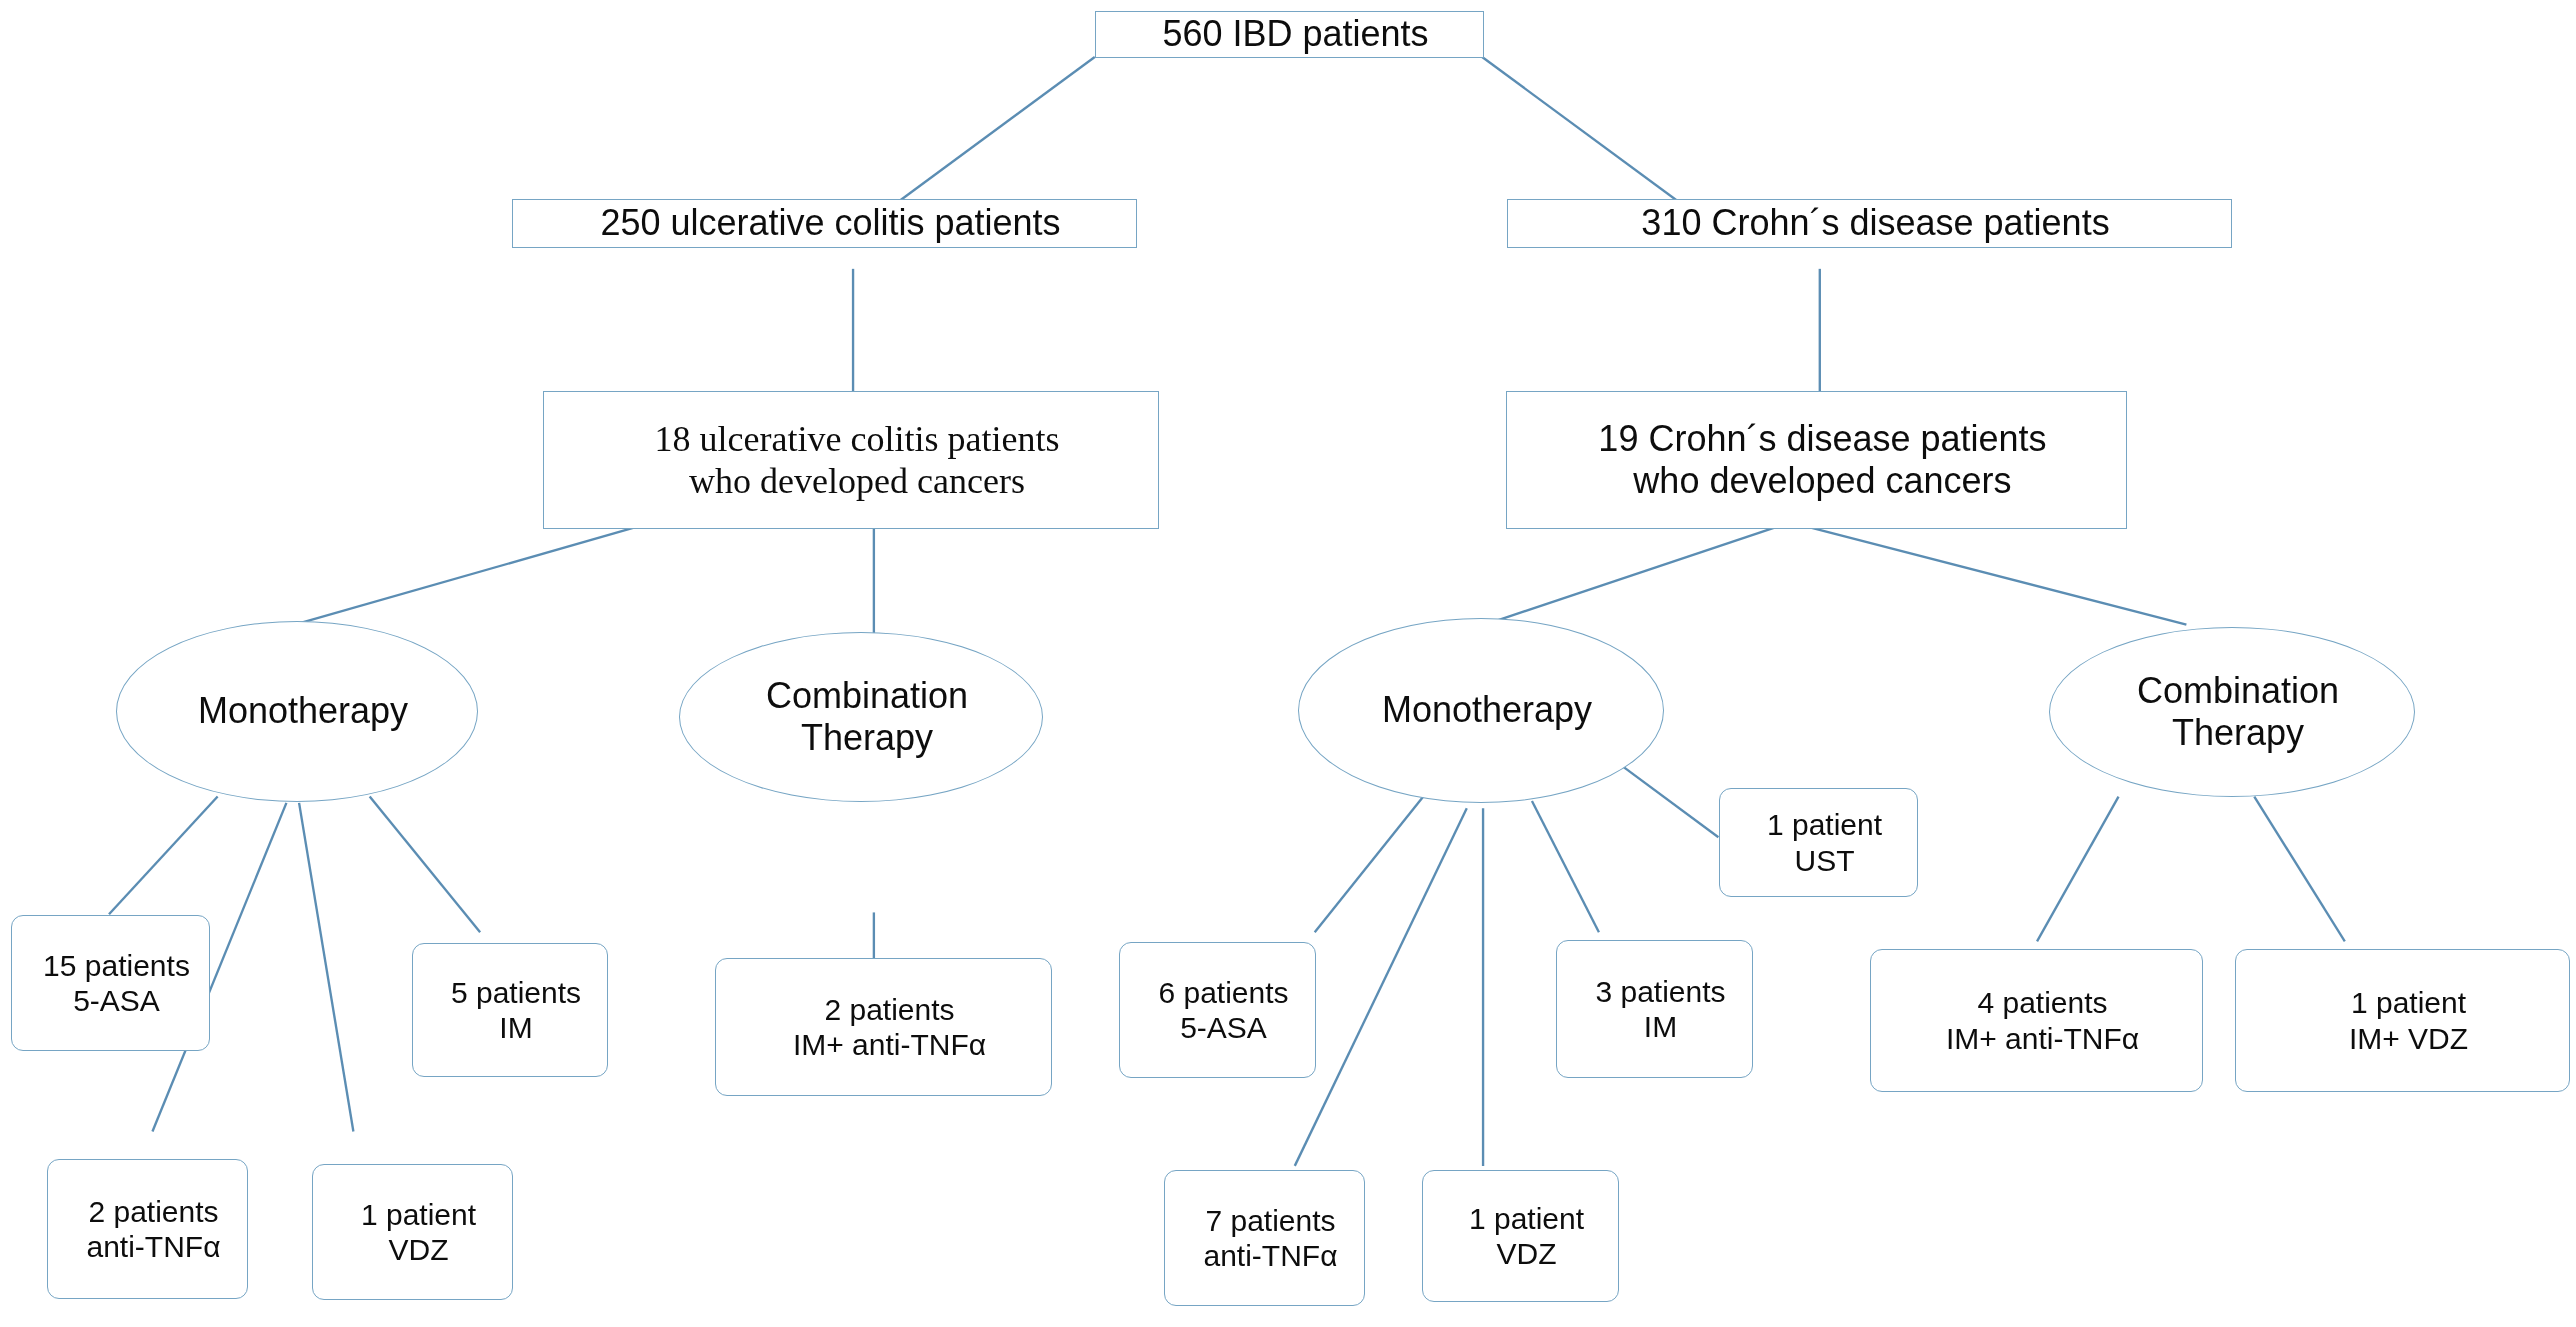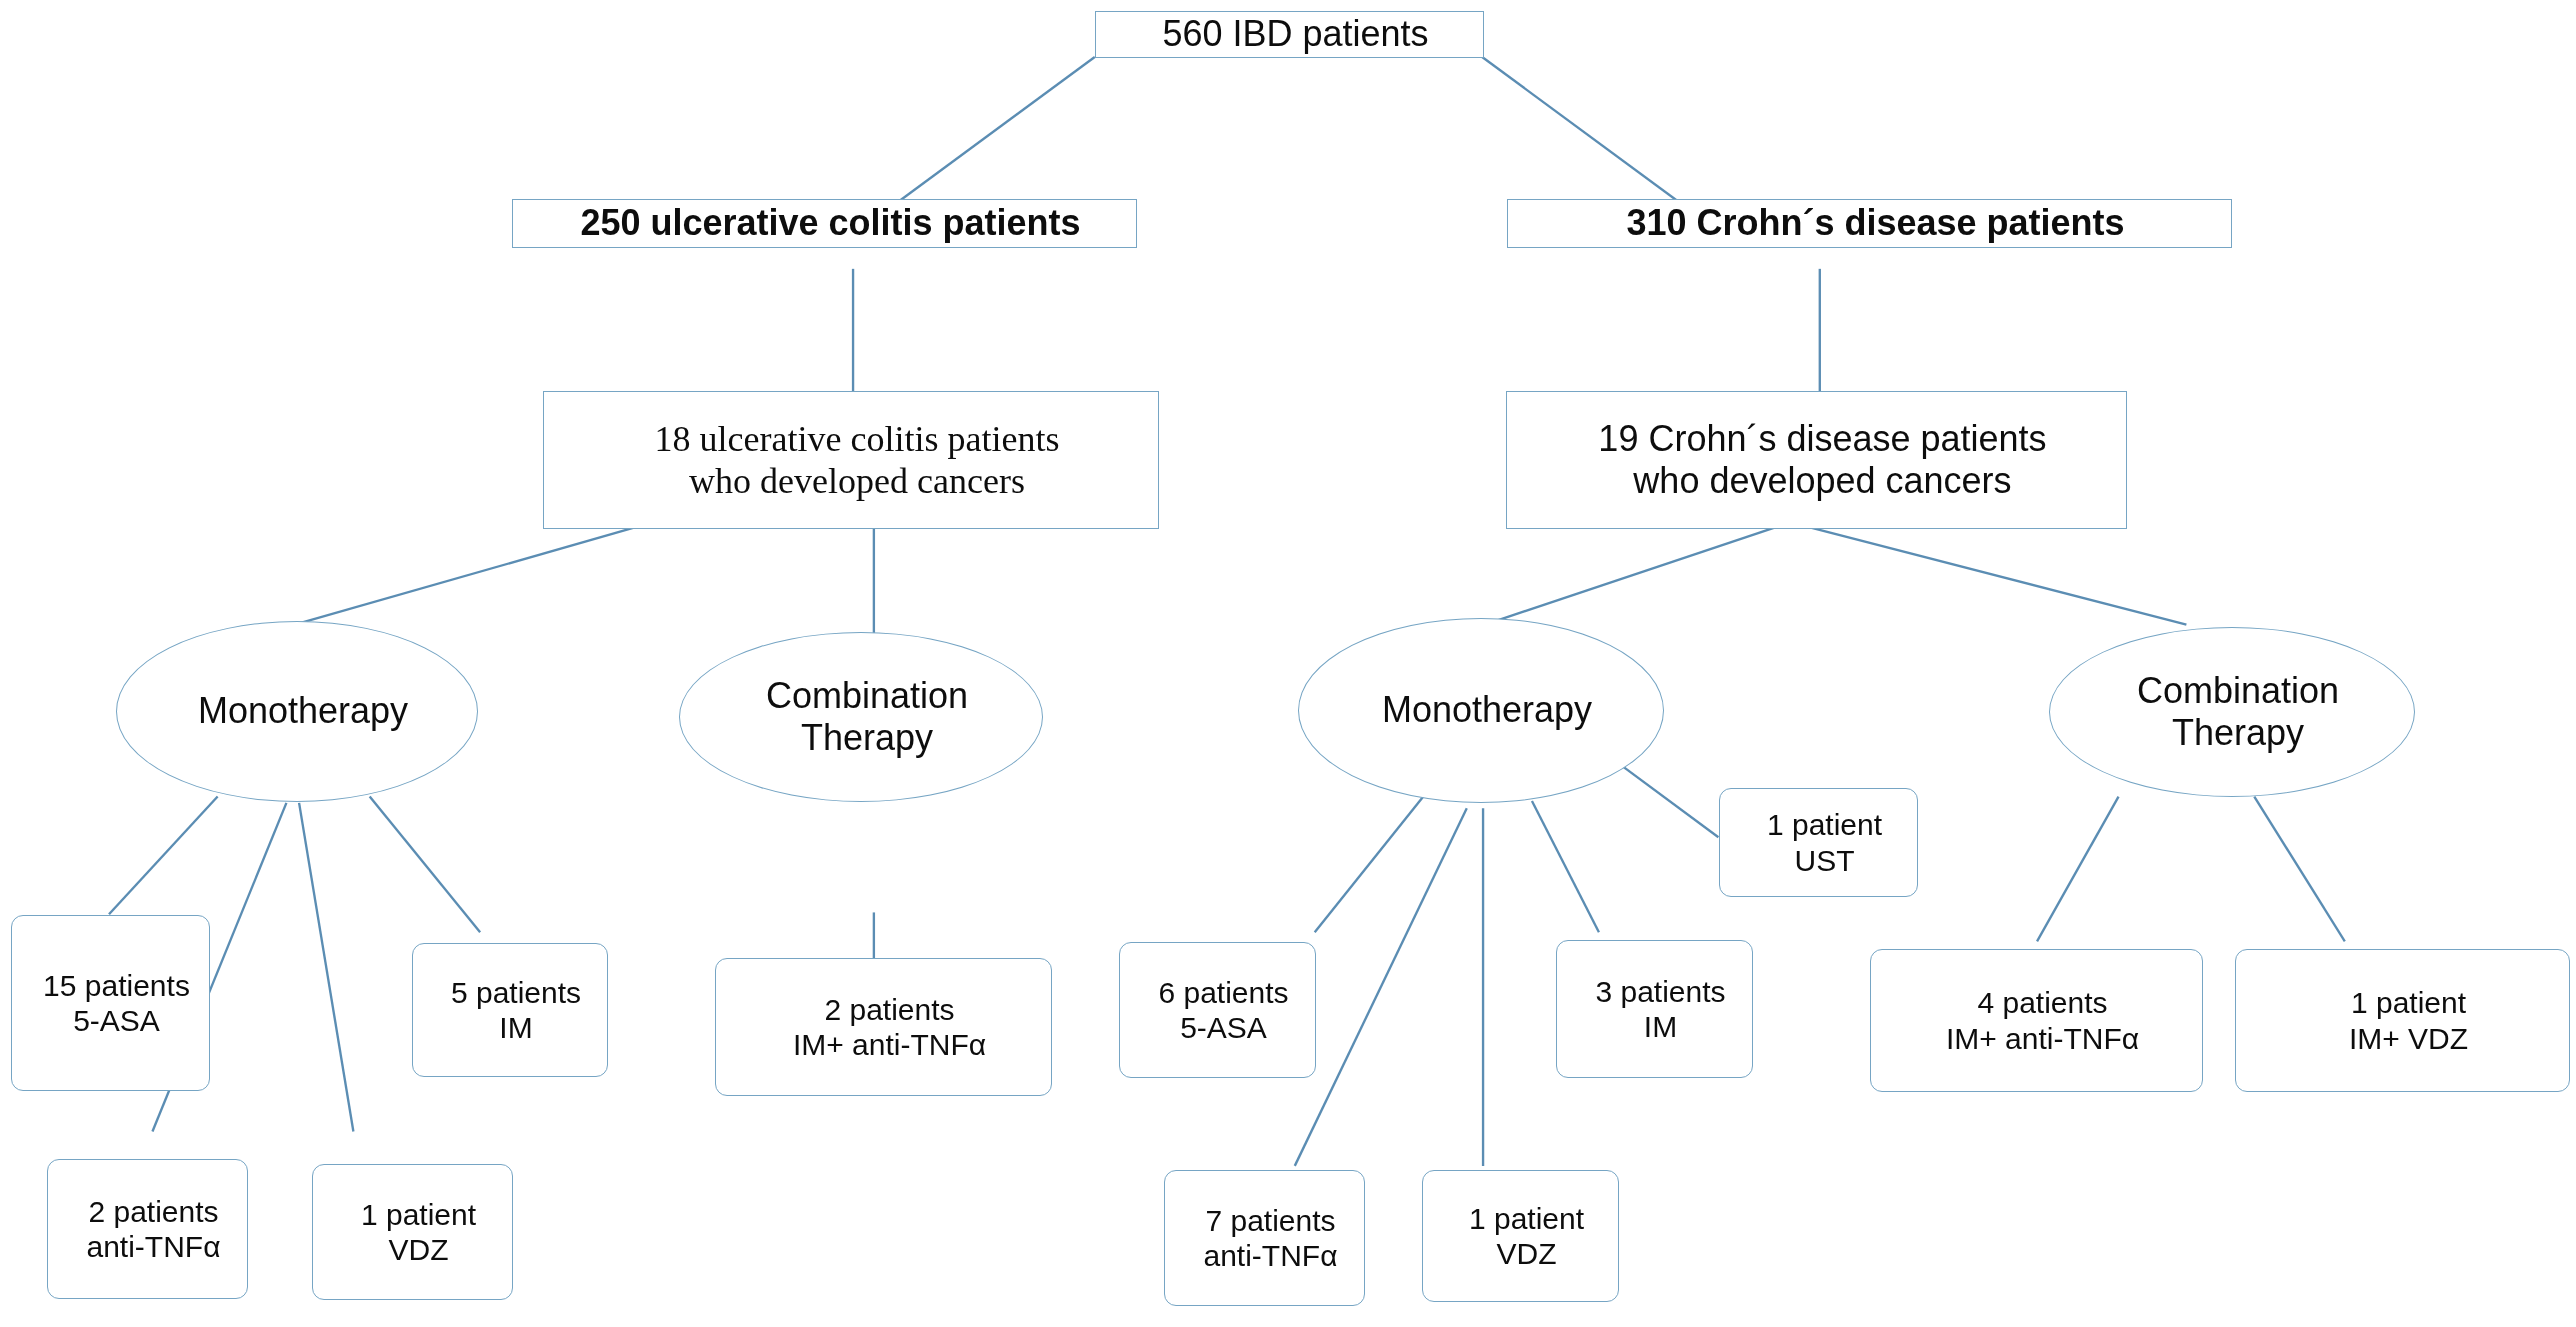--- a/index.html
+++ b/index.html
@@ -42,21 +42,21 @@
   .node.rect {
     border-radius: 0;
   }
   .node.rounded {
     border-radius: 12px;
   }
   .node.ellipse {
     border-radius: 50%;
   }
   .t-root   { font-size: 36px; }
-  .t-l2     { font-size: 36px; font-weight: bold; }
+  .t-l2     { font-size: 36px; }
   .t-l3     { font-size: 36px; }
   .t-therapy{ font-size: 36px; }
   .t-leaf   { font-size: 30px; }
 </style>
 </head>
 <body>
 
 <div id="canvas">
 
   <svg id="edges" viewBox="0 0 2845 1466" xmlns="http://www.w3.org/2000/svg">
@@ -111,21 +111,21 @@
   <div class="node ellipse t-therapy" style="left:116px; top:621px; width:362px; height:181px;">Monotherapy</div>
 
   <div class="node ellipse t-therapy" style="left:679px; top:632px; width:364px; height:170px;">Combination
 Therapy</div>
 
   <div class="node ellipse t-therapy" style="left:1298px; top:618px; width:366px; height:185px;">Monotherapy</div>
 
   <div class="node ellipse t-therapy" style="left:2049px; top:627px; width:366px; height:170px;">Combination
 Therapy</div>
 
-  <div class="node rounded t-leaf" style="left:11px; top:915px; width:199px; height:176px;">15 patients
+  <div class="node rounded t-leaf" style="left:11px; top:915px; width:199px; height:136px;">15 patients
 5-ASA</div>
 
   <div class="node rounded t-leaf" style="left:47px; top:1159px; width:201px; height:140px;">2 patients
 anti-TNFα</div>
 
   <div class="node rounded t-leaf" style="left:312px; top:1164px; width:201px; height:136px;">1 patient
 VDZ</div>
 
   <div class="node rounded t-leaf" style="left:412px; top:943px; width:196px; height:134px;">5 patients
 IM</div>

